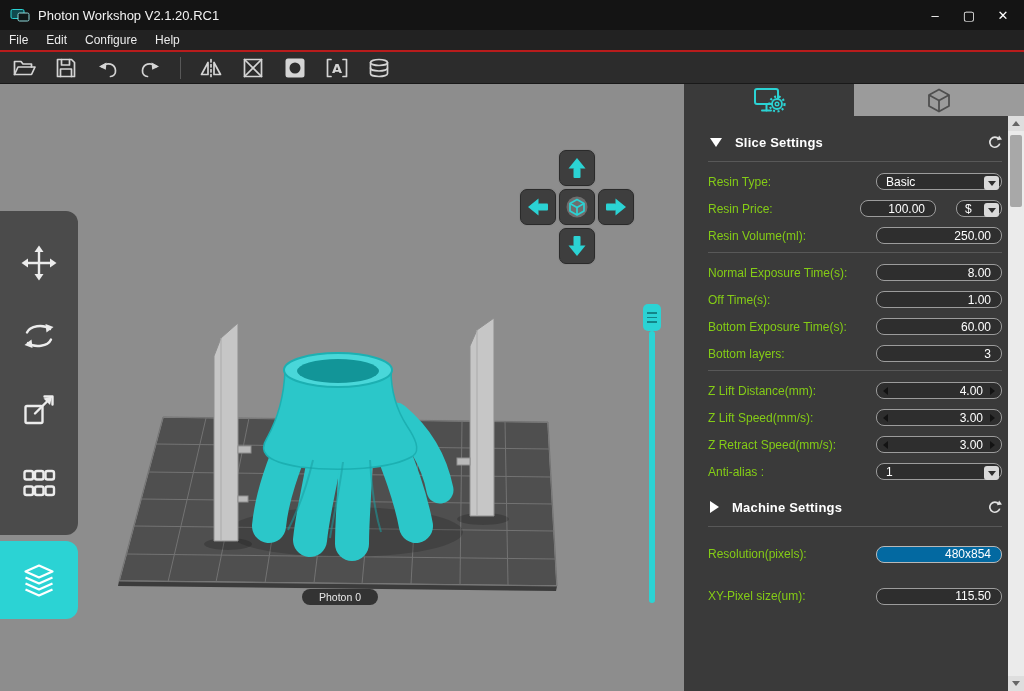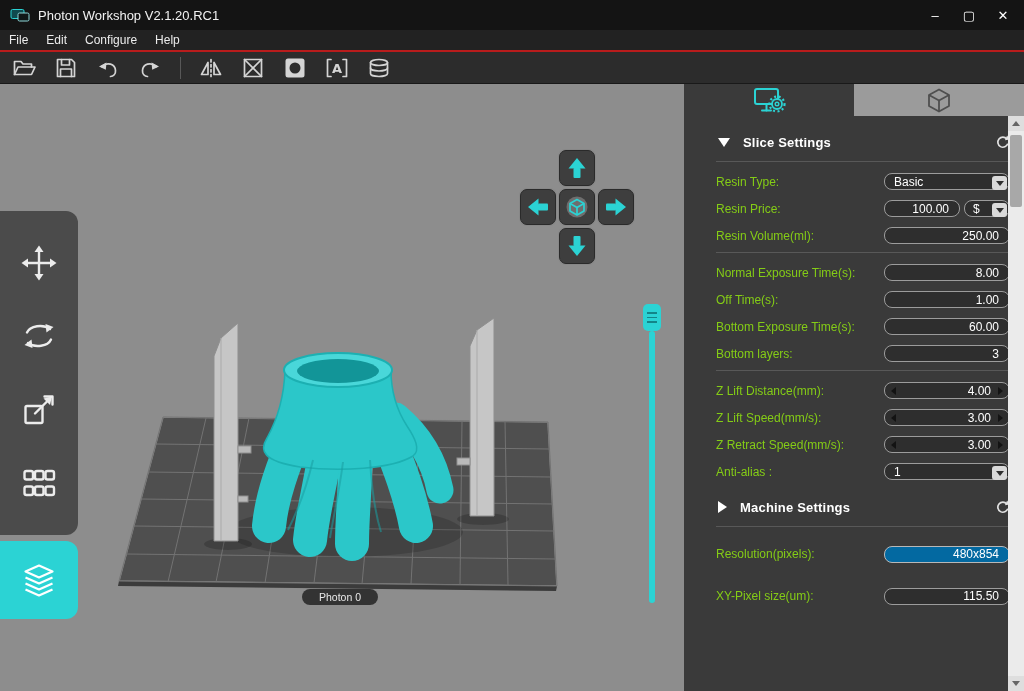--- a/index.html
+++ b/index.html
@@ -45,32 +45,32 @@
   .z-grip{width:10px;height:1.5px;background:rgba(0,70,72,.55)}
   .z-track{position:absolute;left:7px;top:27px;width:6px;height:272px;background:#2bd3d4;border-radius:3px}
 
   
   .panel{position:absolute;left:684px;top:0;width:340px;height:607px;background:#3a3a3a}
   .tabs{position:absolute;left:0;top:0;width:340px;height:32px;display:flex}
   .tab{flex:1;display:flex;align-items:center;justify-content:center}
   .tab.active{background:#3a3a3a}
   .tab.inactive{background:#9b9b9b}
 
-  .pbody{position:absolute;left:16px;top:32px;width:324px;height:575px;padding:10px 14px 4px 16px;color:#fff;font-size:12px}
+  .pbody{position:absolute;left:8px;top:32px;width:324px;height:575px;padding:10px 14px 4px 16px;color:#fff;font-size:12px}
   .sec-header{display:flex;align-items:center;gap:13px;height:32px}
   .sec-title{font-weight:bold;font-size:13px;letter-spacing:.2px}
   .refresh{margin-left:auto;display:flex;align-items:center}
   .tri-exp{width:0;height:0;border-left:6px solid transparent;border-right:6px solid transparent;border-top:9px solid #fff;margin-left:2px}
   .tri-col{width:0;height:0;border-top:6px solid transparent;border-bottom:6px solid transparent;border-left:9px solid #fff;margin-left:2px}
   .hr{height:1px;background:#585858;margin:3px 0 6px}
 
   .row{display:flex;align-items:center;height:27px}
   .row.tall{height:42px}
   .lbl{flex:1;color:#84cc16}
-  .ctrl-group{display:flex;gap:4px}
+  .ctrl-group{display:flex;gap:20px}
   .field{width:126px;height:17px;border:1px solid #9c9c9c;border-radius:8px;background:#2e2e2e;display:flex;align-items:center;font-size:12px;color:#fff;position:relative}
   .field.small{width:76px}
   .field.num{justify-content:flex-end;padding-right:10px}
   .field.light{background:#0369a1;border-color:#b8b8b8}
   .field.dd{padding-left:9px}
   .field.dd-cur{width:46px;padding-left:8px}
   .dd-btn{position:absolute;right:2px;top:2px;width:15px;height:14px;background:#d9d9d9;border-radius:3px;display:flex;align-items:center;justify-content:center}
   .tri-down{width:0;height:0;border-left:4px solid transparent;border-right:4px solid transparent;border-top:5px solid #2f2f2f}
   .field.spin{justify-content:flex-end;padding-right:18px}
   .sp-arr{position:absolute;top:50%;transform:translateY(-50%);width:0;height:0}

